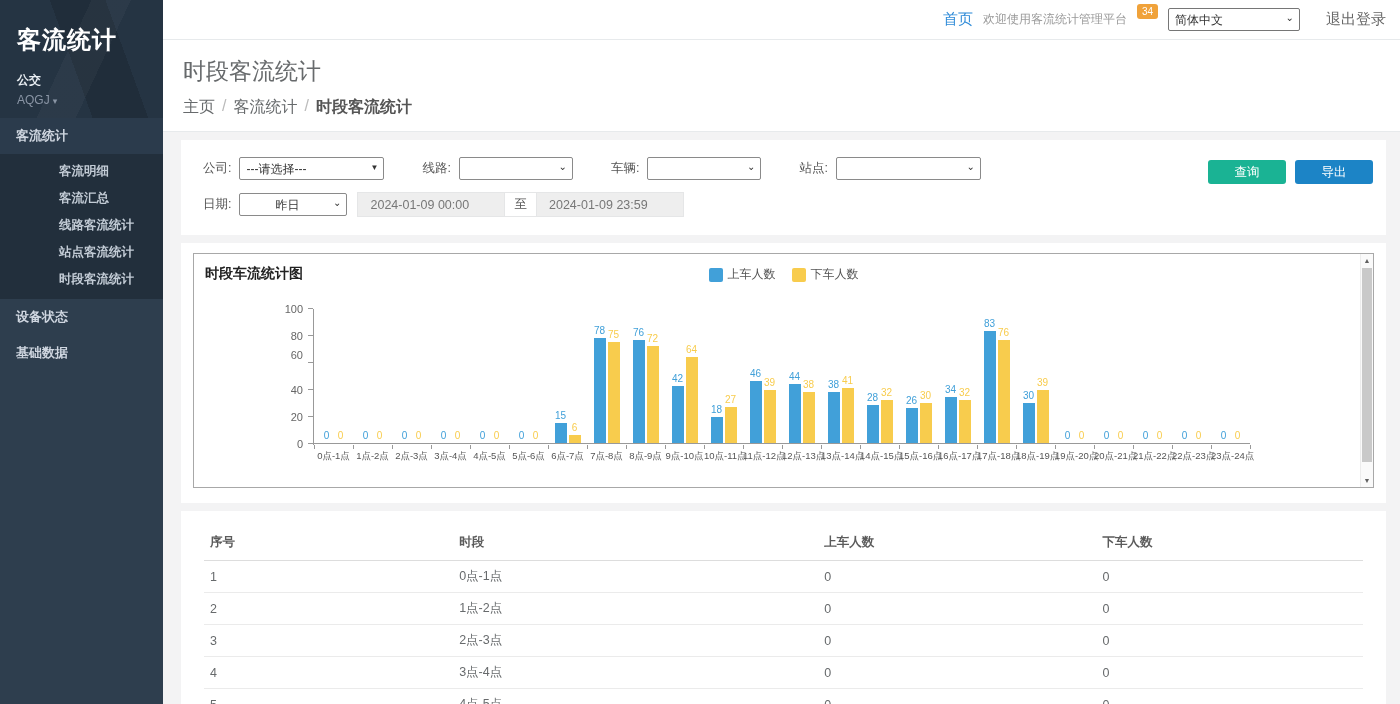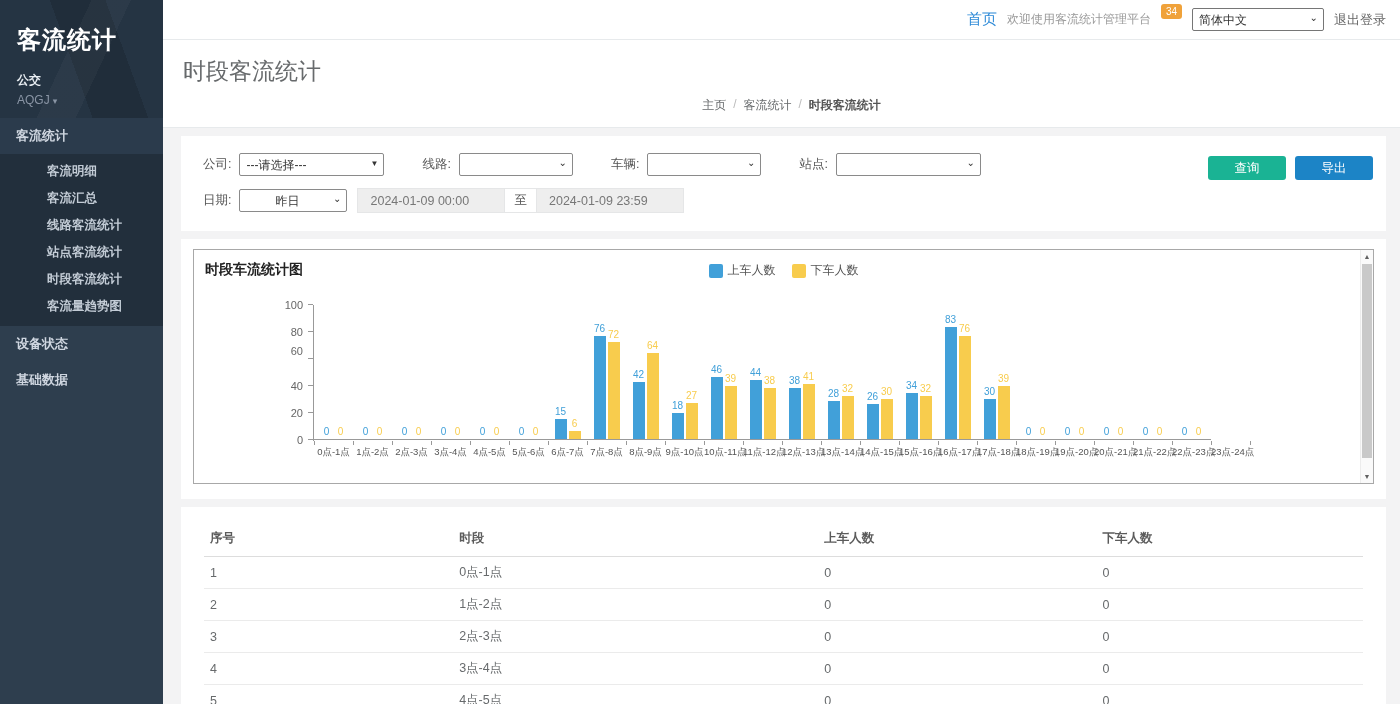--- a/index.html
+++ b/index.html
@@ -10,41 +10,41 @@
   .sidebar { position:absolute; left:0; top:0; width:163px; height:704px; background:#2e3e4e; }
   .nav-header { height:118px; padding:24px 0 0 17px; background-color:#253443;
     background-image:linear-gradient(115deg, transparent 0 42%, rgba(255,255,255,0.03) 42% 60%, transparent 60%),
                      linear-gradient(250deg, transparent 0 28%, rgba(0,0,0,0.14) 28% 55%, transparent 55%);}
   .logo { color:#fff; font-size:24px; font-weight:bold; letter-spacing:1px; }
   .org  { color:#e8edf2; font-size:12px; font-weight:bold; margin-top:16px; }
   .user { color:#8a95a5; font-size:12px; margin-top:4px; }
   .caret { display:inline-block; margin-left:3px; font-size:9px; color:#8a95a5; }
   .menu-parent { padding:9px 16px; color:#cfd6e0; font-size:13px; font-weight:bold; cursor:pointer; }
   .menu-parent.open { background:#2b3b4c; }
-  .submenu { background:#222f3c; padding:4px 4px 6px; }
+  .submenu { background:#222f3c; padding:4px 16px 6px; }
   .menu-sub { padding:5px 0 5px 43px; color:#c3ccd6; font-size:12.5px; font-weight:bold; cursor:pointer; }
 
   
   .main { position:absolute; left:163px; top:0; width:1237px; height:704px; }
   .topbar { height:40px; background:#fff; border-bottom:1px solid #e7eaec;
             display:flex; align-items:center; justify-content:flex-end; padding-right:14px; gap:10px; }
   .home-link { color:#2f8bd8; font-size:15px; cursor:pointer; }
   .welcome { color:#999; font-size:12px; }
   .badge { background:#f0a23a; color:#fff; font-size:10px; border-radius:3px; padding:2px 5px;
            transform:translateY(-8px); display:inline-block; }
   .lang-wrap { position:relative; }
   .lang-select { appearance:none; -webkit-appearance:none; width:132px; height:23px; border:1px solid #767676;
                  border-radius:2px; background:#fff; font-size:12px; padding:0 18px 0 6px;
                  font-family:inherit; color:#333; }
   .sel-glyph { position:absolute; right:6px; top:4px; font-size:10px; color:#333; pointer-events:none; }
-  .logout { color:#666; font-size:13px; cursor:pointer; margin-left:0; }
+  .logout { color:#666; font-size:15px; cursor:pointer; margin-left:16px; }
 
   .page-header { background:#fff; padding:16px 0 13px 20px; border-bottom:1px solid #e7eaec; }
   .page-title { font-size:23px; font-weight:400; color:#676a6c; }
-  .breadcrumb { margin-top:10px; font-size:12px; color:#676a6c; display:flex; gap:7px;justify-content:center; }
+  .breadcrumb { margin-top:10px; font-size:16px; color:#676a6c; display:flex; gap:7px; }
   .breadcrumb .sep { color:#bbb; }
   .breadcrumb .crumb:last-child { font-weight:bold; color:#555; }
 
   .card { background:#fff; margin:8px 14px 0 18px; }
 
   
   .filter-card { position:relative; padding:17px 22px 18px; }
   .filter-row { display:flex; align-items:center; }
   .filter-row + .filter-row { margin-top:12px; }
   .f-label { font-size:12.5px; color:#555; margin-right:8px; }
@@ -105,21 +105,20 @@
     <div class="user"><span>AQGJ</span><span class="caret">▾</span></div>
   </div>
   <div id="side-menu">
       <div class="menu-parent open">客流统计</div>
       <div class="submenu">
         <div class="menu-sub">客流明细</div>
         <div class="menu-sub">客流汇总</div>
         <div class="menu-sub">线路客流统计</div>
         <div class="menu-sub">站点客流统计</div>
         <div class="menu-sub">时段客流统计</div>
-        <div class="menu-sub">客流量趋势图</div>
       </div>
       <div class="menu-parent">设备状态</div>
       <div class="menu-parent">基础数据</div>
     </div>
 </div>
 
 <div class="main">
 
   <div class="topbar">
     <span class="home-link">首页</span>
@@ -276,20 +275,30 @@
               <div class="bar-value" style="color: rgb(65, 160, 217);">15</div>
               <div class="bar" style="height: 20.25px; background: rgb(65, 160, 217);"></div>
             </div>
             <div class="bar-wrap">
               <div class="bar-value" style="color: rgb(248, 204, 77);">6</div>
               <div class="bar" style="height: 8.1px; background: rgb(248, 204, 77);"></div>
             </div>
           </div>
           <div class="bar-group">
             <div class="bar-wrap">
+              <div class="bar-value" style="color: rgb(65, 160, 217);">78</div>
+              <div class="bar" style="height: 105.3px; background: rgb(65, 160, 217);"></div>
+            </div>
+            <div class="bar-wrap">
+              <div class="bar-value" style="color: rgb(248, 204, 77);">75</div>
+              <div class="bar" style="height: 101.25px; background: rgb(248, 204, 77);"></div>
+            </div>
+          </div>
+          <div class="bar-group">
+            <div class="bar-wrap">
               <div class="bar-value" style="color: rgb(65, 160, 217);">76</div>
               <div class="bar" style="height: 102.6px; background: rgb(65, 160, 217);"></div>
             </div>
             <div class="bar-wrap">
               <div class="bar-value" style="color: rgb(248, 204, 77);">72</div>
               <div class="bar" style="height: 97.2px; background: rgb(248, 204, 77);"></div>
             </div>
           </div>
           <div class="bar-group">
             <div class="bar-wrap">

